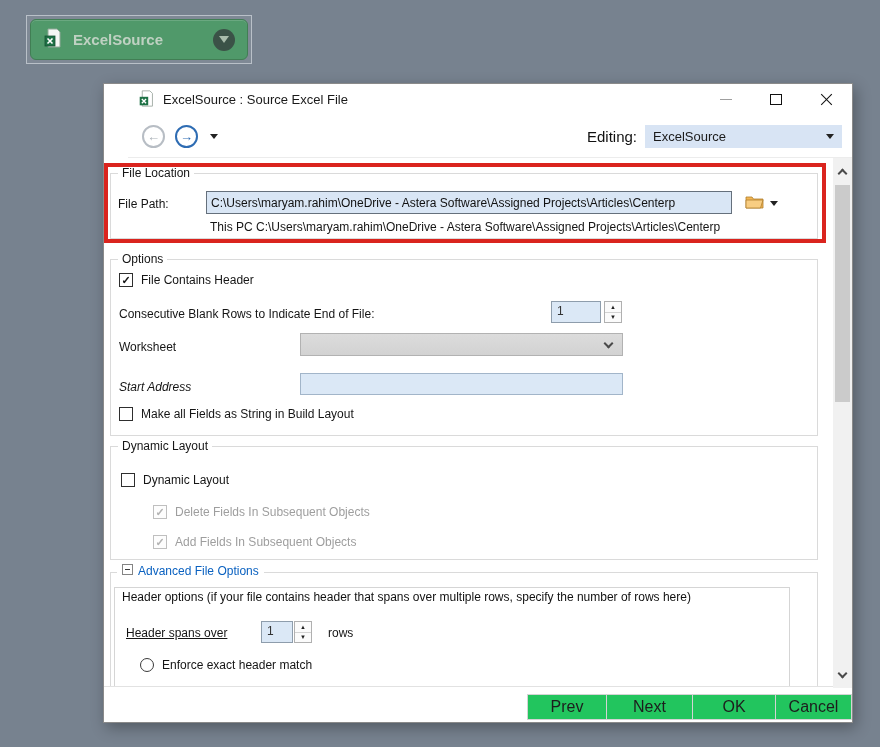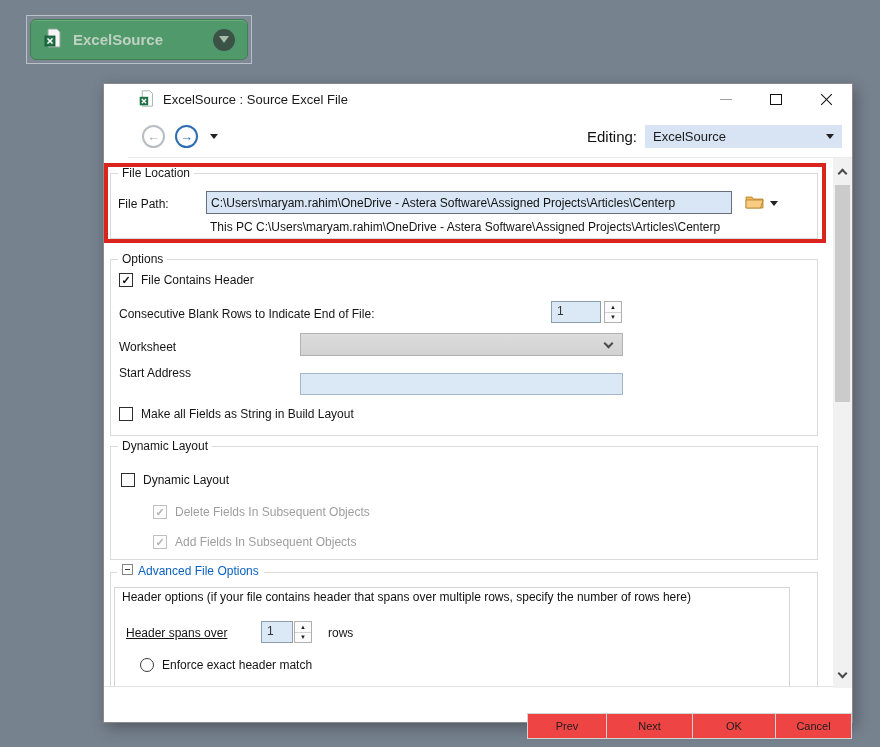--- a/index.html
+++ b/index.html
@@ -112,21 +112,21 @@
   .hdr-text{ position:absolute; left:7px; top:2px; width:610px; font-size:12px; color:#111; line-height:15px; background:#fff; }
 
   
   .scrollbar{ position:absolute; right:0; top:0; width:19px; height:530px; background:#f1f1f1; z-index:8; }
   .sb-btn{ position:absolute; left:0; width:19px; height:20px; display:flex; align-items:center; justify-content:center; }
   .sb-up{ top:3px; } .sb-down{ bottom:3px; }
   .sb-thumb{ position:absolute; left:2px; top:27px; width:15px; height:217px; background:#cbcbcb; }
 
   
   .buttonbar{ position:absolute; left:0; bottom:0; width:748px; height:36px; background:#fff; border-top:1px solid #e2e2e2; display:flex; justify-content:flex-end; padding-top:7px; }
-  .btn{ height:26px; background:#ef4444; border:1px solid #d4d4d4; margin-left:-1px; font-size:11px; color:#1d1d1d; display:flex; align-items:center; justify-content:center; font-family:"Liberation Sans",sans-serif;margin-top:19px; }
+  .btn{ height:26px; background:#22c55e; border:1px solid #d4d4d4; margin-left:-1px; font-size:16px; color:#1d1d1d; display:flex; align-items:center; justify-content:center; font-family:"Liberation Sans",sans-serif; }
   .btn-prev{ width:80px; } .btn-next{ width:87px; } .btn-ok{ width:84px; } .btn-cancel{ width:77px; }
 
   
   .xl-icon{ display:inline-block; position:relative; flex:none; }
 </style>
 </head>
 <body>
 
 <div class="canvas">
 
@@ -228,21 +228,21 @@
             <span>▼</span>
           </span>
         </div>
 
         <span class="abs lbl" style="left:8px; top:80px;">Worksheet</span>
         <div class="dd abs" style="left:189px; top:73px; width:323px; height:23px;">
           <span class="lbl"></span>
           <span class="chev"></span>
         </div>
 
-        <span class="abs lbl" style="left:8px; top:106px;">Start Address</span>
+        <span class="abs lbl" style="left:8px; top:120px;font-style:italic;">Start Address</span>
         <input class="input-blue abs" style="left: 189px; top: 113px; width: 323px; height: 22px;" value="">
 
         <div class="cb-row" style="left:8px; top:147px;">
           <span class="cb"></span>
           <span class="lbl">Make all Fields as String in Build Layout</span>
         </div>
       </div>
 
       <div class="group g-dyn">
         <span class="group-label">Dynamic Layout</span>

